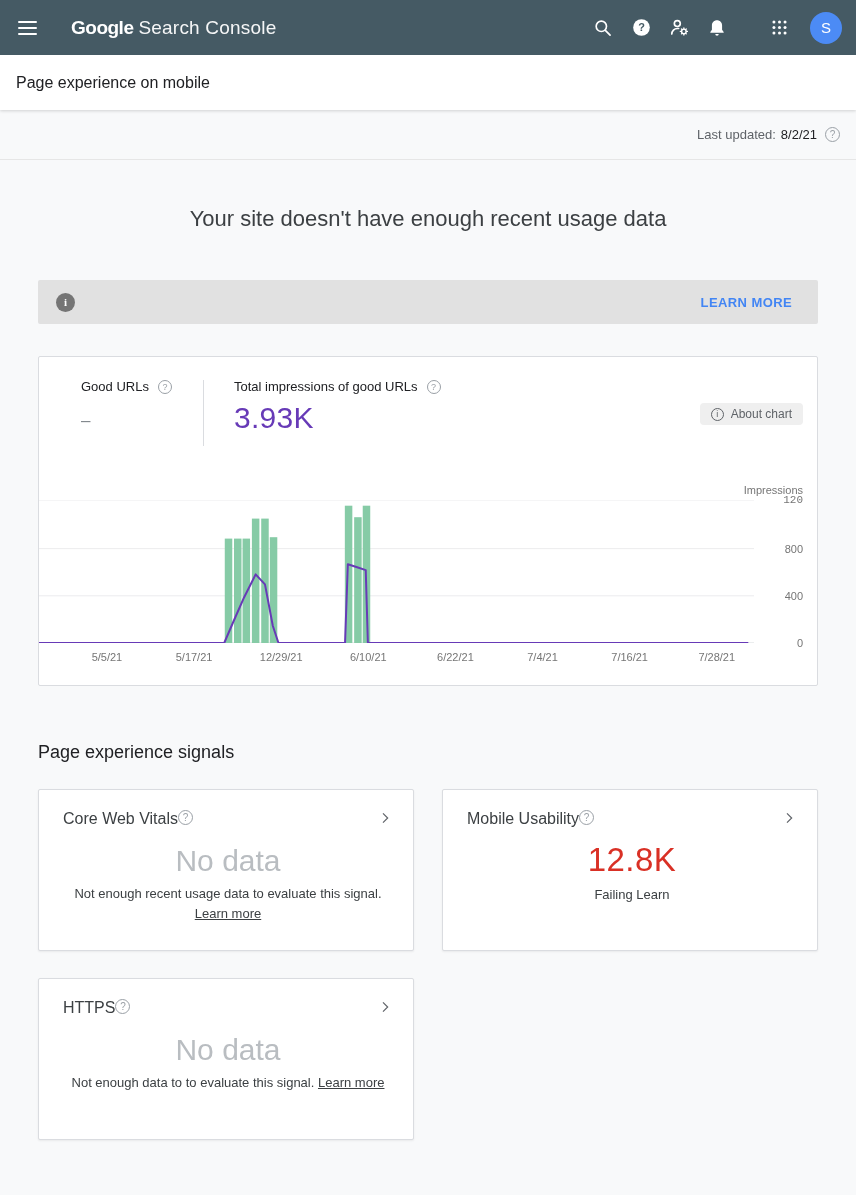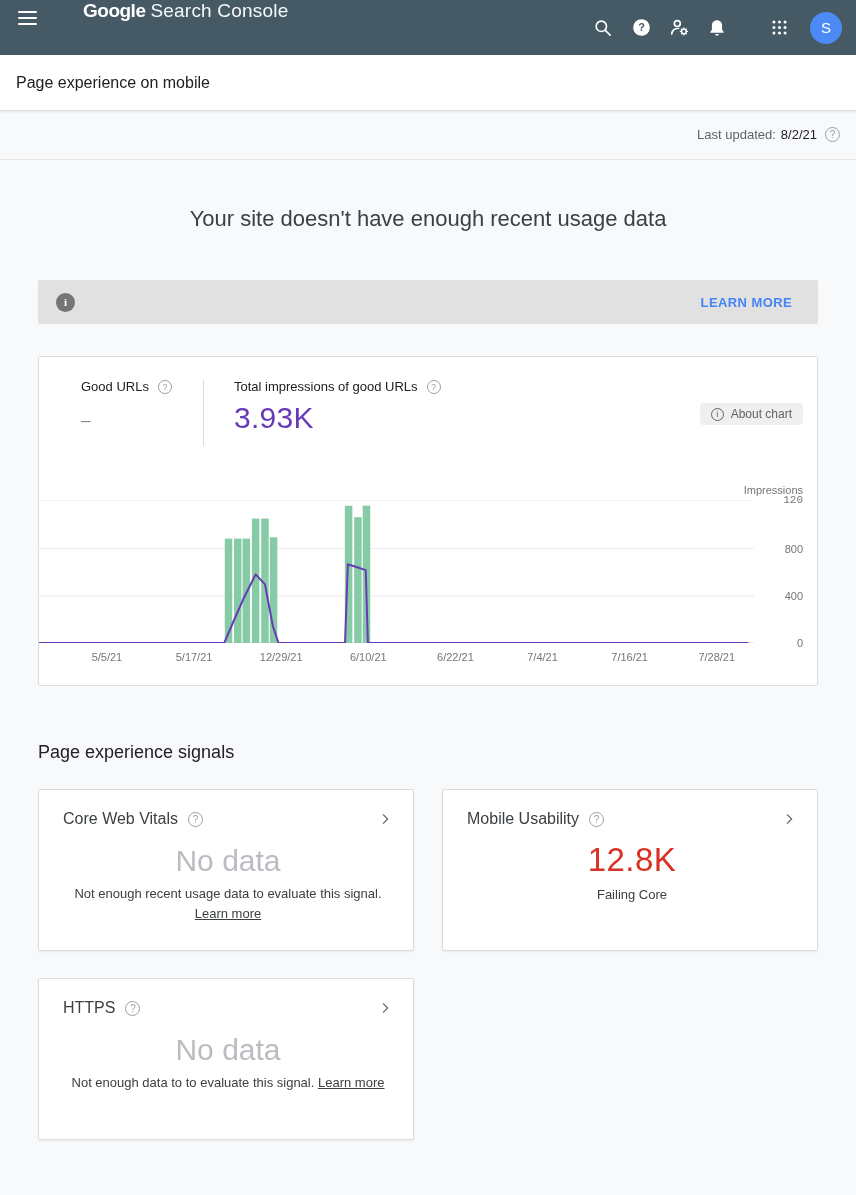--- a/index.html
+++ b/index.html
@@ -6,22 +6,22 @@
   html,body { width:856px; height:1195px; }
   body {
     font-family:"Liberation Sans", sans-serif;
     background:#f8f9fa;
     color:#3c4043;
     overflow:hidden;
     position:relative;
   }
   
   .topbar {
-    height:55px; background:#455a64; display:flex; 
-    padding:0 14px 0 18px; position:relative; z-index:5;gap:12px;
+    height:55px; background:#455a64; display:flex; align-items:center;
+    padding:0 14px 0 18px; position:relative; z-index:5;
   }
   .menu-btn { width:36px; height:36px; display:flex; flex-direction:column; justify-content:center; gap:4px; cursor:pointer; }
   .menu-btn .bar { width:19px; height:2px; background:#fff; border-radius:1px; }
   .logo { margin-left:17px; font-size:19px; color:#fff; letter-spacing:.2px; display:flex; align-items:baseline; gap:5px; }
   .logo .g { font-weight:700; letter-spacing:-.5px; }
   .logo .suffix { font-weight:400; opacity:.95; }
   .topbar-right { margin-left:auto; display:flex; align-items:center; }
   .tb-icon { width:38px; height:38px; display:flex; align-items:center; justify-content:center; cursor:pointer; }
   .tb-icon svg { display:block; }
   .gap-before-apps { margin-left:24px; }
@@ -101,21 +101,21 @@
   .xtick { position:absolute; top:4px; transform:translateX(-50%); white-space:nowrap; }
   
   .signals-heading { margin:56px 38px 0; font-size:18px; font-weight:400; color:#202124; }
   .cards-grid {
     margin:26px 38px 0; display:grid; grid-template-columns:1fr 1fr; column-gap:28px; row-gap:27px;
   }
   .signal-card {
     background:#fff; border:1px solid #dadce0; border-radius:2px; height:162px;
     padding:20px 20px 0 24px; box-shadow:0 1px 2px rgba(60,64,67,.08);
   }
-  .card-header { display:flex; align-items:center; gap:10px; }
+  .card-header { display:flex; }
   .card-title { font-size:16px; color:#3c4043; }
   .chevron { margin-left:auto; cursor:pointer; display:flex; }
   .card-body { text-align:center; }
   .big-no-data { font-size:30px; color:#b9bdc1; margin-top:16px; }
   .big-red { font-size:33px; color:#d93025; margin-top:13px; letter-spacing:.5px; }
   .card-caption { font-size:13px; color:#3c4043; margin-top:7px; line-height:1.4; }
   .learn-more { text-decoration:underline; color:#3c4043; cursor:pointer; }
   .learn-more-block { display:block; margin-top:2px; }
 </style>
 </head>
@@ -291,21 +291,21 @@
       <span class="card-title">Mobile Usability</span>
       <span class="qmark">?</span>
       <span class="chevron">
         <svg width="16" height="16" viewBox="0 0 24 24">
             <path d="M9 5l7 7-7 7" fill="none" stroke="#5f6368" stroke-width="1.8"></path>
           </svg>
       </span>
     </div>
     <div class="card-body">
       <div class="big-red">12.8K</div>
-      <div class="card-caption">Failing Core</div>
+      <div class="card-caption">Failing Learn</div>
     </div>
   </div>
 
   <div class="signal-card">
     <div class="card-header">
       <span class="card-title">HTTPS</span>
       <span class="qmark">?</span>
       <span class="chevron">
         <svg width="16" height="16" viewBox="0 0 24 24">
             <path d="M9 5l7 7-7 7" fill="none" stroke="#5f6368" stroke-width="1.8"></path>

